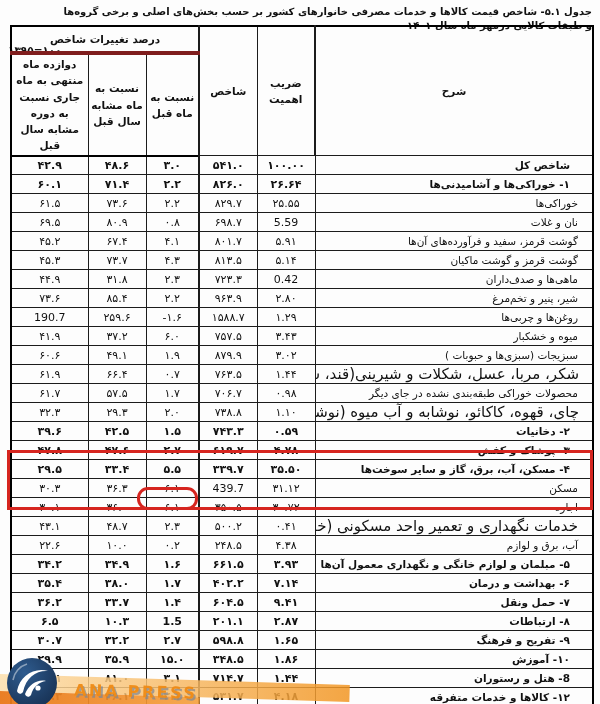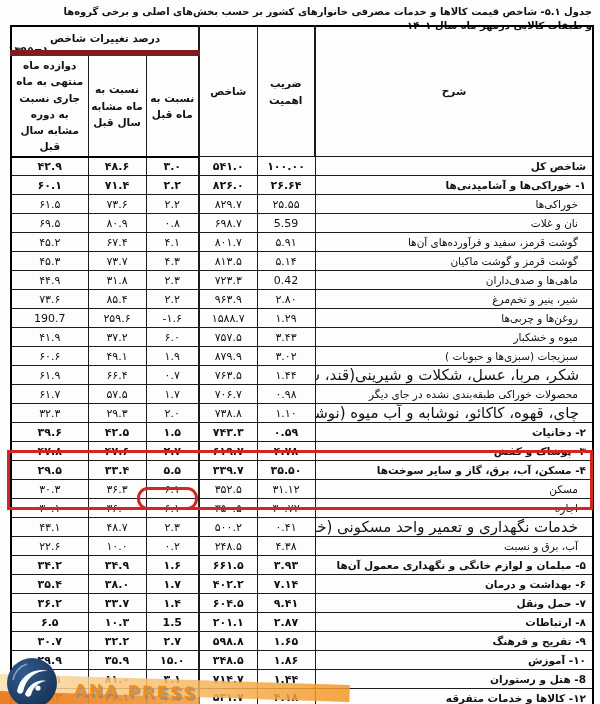--- a/index.html
+++ b/index.html
@@ -10,25 +10,25 @@
   .title-row { position:absolute; top:5px; left:8px; right:8px; height:22px;
                display:flex; flex-direction:row; justify-content:space-between; align-items:flex-start; direction:rtl; }
   .doc-title { font-size:10px; font-weight:700; text-align:right; direction:rtl; line-height:1.4; }
   .base-note { font-size:10.5px; font-weight:700; direction:ltr; white-space:nowrap; padding-top:1px;margin-top:38px; }
 
   
   .tbl-wrap { position:absolute; top:25px; left:10px; width:582px; height:676px; }
   table { width:582px; border-collapse:collapse; table-layout:fixed; direction:rtl; border:2.5px solid #000; }
   th, td { border:1px solid #1c1c1c; overflow:hidden; }
   thead th { font-size:10.5px; font-weight:700; text-align:center; vertical-align:middle; padding:1px 2px; line-height:1.55; }
-  .group-hd { height:27px; border-bottom:6px solid #7f1d1d; }
+  .group-hd { height:27px; border-bottom:4px solid #7f1d1d; }
   .hd-row2 th { height:94px; border-bottom:2.5px solid #000; }
   .b-left { border-left-width:2px !important; }
   tbody td { height:19px; font-size:11px; text-align:center; vertical-align:middle; padding:0 2px; white-space:nowrap; }
-  td.c-desc { text-align:right; padding-right:6px; font-size:10.5px; }
+  td.c-desc { text-align:right; padding-right:22px; font-size:10.5px; }
   td.num { direction:ltr; }
   tr.cat td { font-weight:700; }
   tr.sub td.c-desc { font-weight:400; padding-right:14px;margin-top:12px; }
   tr.sub td.num { font-weight:400; }
   td.small-txt { font-size:15px; letter-spacing:-0.2px; }
 
   
   .hl-rect { position:absolute; left:7px; top:450px; width:586px; height:60px;
              border:3px solid #d6251f; pointer-events:none; }
   .hl-oval { position:absolute; left:137px; top:487px; width:61px; height:23px;
@@ -216,21 +216,21 @@
             <td class="c-desc">۴- مسکن، آب، برق، گاز و سایر سوخت‌ها</td>
             <td class="num c-weight">۳۵.۵۰</td>
             <td class="num c-index b-left">۳۳۹.۷</td>
             <td class="num c-mom">۵.۵</td>
             <td class="num c-yoy">۳۳.۴</td>
             <td class="num c-tm">۲۹.۵</td>
           </tr>
           <tr class="sub">
             <td class="c-desc">مسکن</td>
             <td class="num c-weight">۳۱.۱۲</td>
-            <td class="num c-index b-left">۳۵۲.۵</td>
+            <td class="num c-index b-left">439.7</td>
             <td class="num c-mom">۶.۱</td>
             <td class="num c-yoy">۳۶.۳</td>
             <td class="num c-tm">۳۰.۳</td>
           </tr>
           <tr class="sub">
             <td class="c-desc">اجاره</td>
             <td class="num c-weight">۳۰.۷۲</td>
             <td class="num c-index b-left">۳۵۰.۵</td>
             <td class="num c-mom">۶.۱</td>
             <td class="num c-yoy">۳۶.۰</td>
@@ -238,21 +238,21 @@
           </tr>
           <tr class="sub">
             <td class="c-desc small-txt">خدمات نگهداری و تعمیر واحد مسکونی (خدمت )</td>
             <td class="num c-weight">۰.۴۱</td>
             <td class="num c-index b-left">۵۰۰.۲</td>
             <td class="num c-mom">۲.۳</td>
             <td class="num c-yoy">۴۸.۷</td>
             <td class="num c-tm">۴۳.۱</td>
           </tr>
           <tr class="sub">
-            <td class="c-desc">آب، برق و نسبت</td>
+            <td class="c-desc">آب، برق و لوازم</td>
             <td class="num c-weight">۴.۳۸</td>
             <td class="num c-index b-left">۲۴۸.۵</td>
             <td class="num c-mom">۰.۲</td>
             <td class="num c-yoy">۱۰.۰</td>
             <td class="num c-tm">۲۲.۶</td>
           </tr>
           <tr class="cat">
             <td class="c-desc">۵- مبلمان و لوازم خانگی و نگهداری معمول آن‌ها</td>
             <td class="num c-weight">۳.۹۳</td>
             <td class="num c-index b-left">۶۶۱.۵</td>

